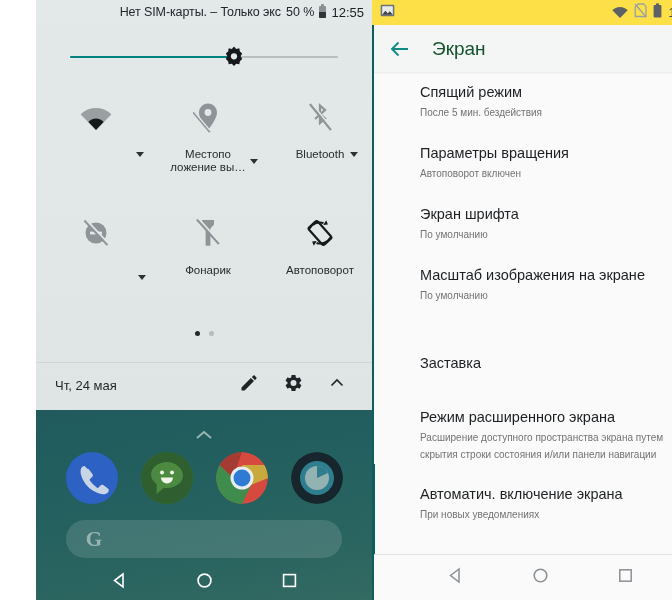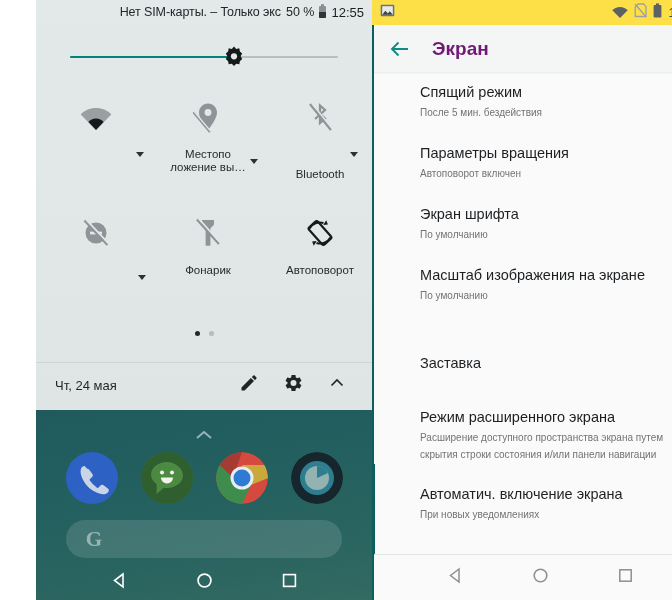--- a/index.html
+++ b/index.html
@@ -124,21 +124,21 @@
     position:absolute; left:0; top:0; width:336px; height:25px;
     background:#fde047; display:flex; align-items:center; padding:12px 8px;
   }
   .r-sb-right { margin-left:auto; display:flex; align-items:center; gap:6px; }
   .r-clock { font-size:13px; color:#3b4145; font-weight:500; }
   .r-appbar {
     position:absolute; left:0; top:25px; width:336px; height:47px;
     background:#f4f5f5; display:flex; align-items:center;
   }
   .r-back { margin-left:17px; width:22px; height:22px; }
-  .r-title { margin-left:21px; font-size:19px; color:#701a75; font-weight:700; }
+  .r-title { margin-left:21px; font-size:19px; color:#14532d; font-weight:400; }
   .r-appbar-shadow {
     position:absolute; left:0; top:72px; width:336px; height:2px;
     background:linear-gradient(180deg,rgba(0,0,0,0.07),rgba(0,0,0,0));
   }
   .r-list {
     position:absolute; left:0; top:74px; width:336px; height:480px;
     background:#fafafa;
   }
   .s-item { position:absolute; left:0; width:336px; padding-left:48px; padding-right:18px; }
   .s-title { font-size:14.5px; color:#1d2023; line-height:19px; }
@@ -204,21 +204,21 @@
               <path fill="#8e9497" d="M15 2.5c-5 0-9 4-9 9 0 6.8 9 17.5 9 17.5s9-10.7 9-17.5c0-5-4-9-9-9zm0 12.4a3.4 3.4 0 110-6.9 3.4 3.4 0 010 6.9z"></path>
               <rect x="4" y="1.5" width="2.6" height="34" fill="#8e9497" transform="rotate(-40 5 17)"></rect>
               <rect x="5.5" y="1.5" width="1.4" height="34" fill="#e2e7e7" transform="rotate(-40 5 17)"></rect>
             </svg>
           </div>
           <div class="tile-lbl">Местопо
 ложение вы…</div>
           <div class="tile-caret" style="left:98px; top:73px;"></div>
         </div>
 
-        <div class="tile" style="left:228px;gap:20px;">
+        <div class="tile" style="left:228px;">
           <div class="tile-ico">
             <svg width="28" height="32" viewBox="0 0 28 32">
               <path fill="none" stroke="#8e9497" stroke-width="2.3" d="M9 8.5l10 9-5 4.5V4.5l5 4.5-10 9"></path>
               <line x1="4" y1="3" x2="25" y2="29" stroke="#8e9497" stroke-width="2.4"></line>
               <line x1="5.6" y1="2" x2="26.6" y2="28" stroke="#e2e7e7" stroke-width="1.5"></line>
             </svg>
           </div>
           <div class="tile-lbl">Bluetooth</div>
           <div class="tile-caret" style="left:86px; top:66px;"></div>
         </div>

